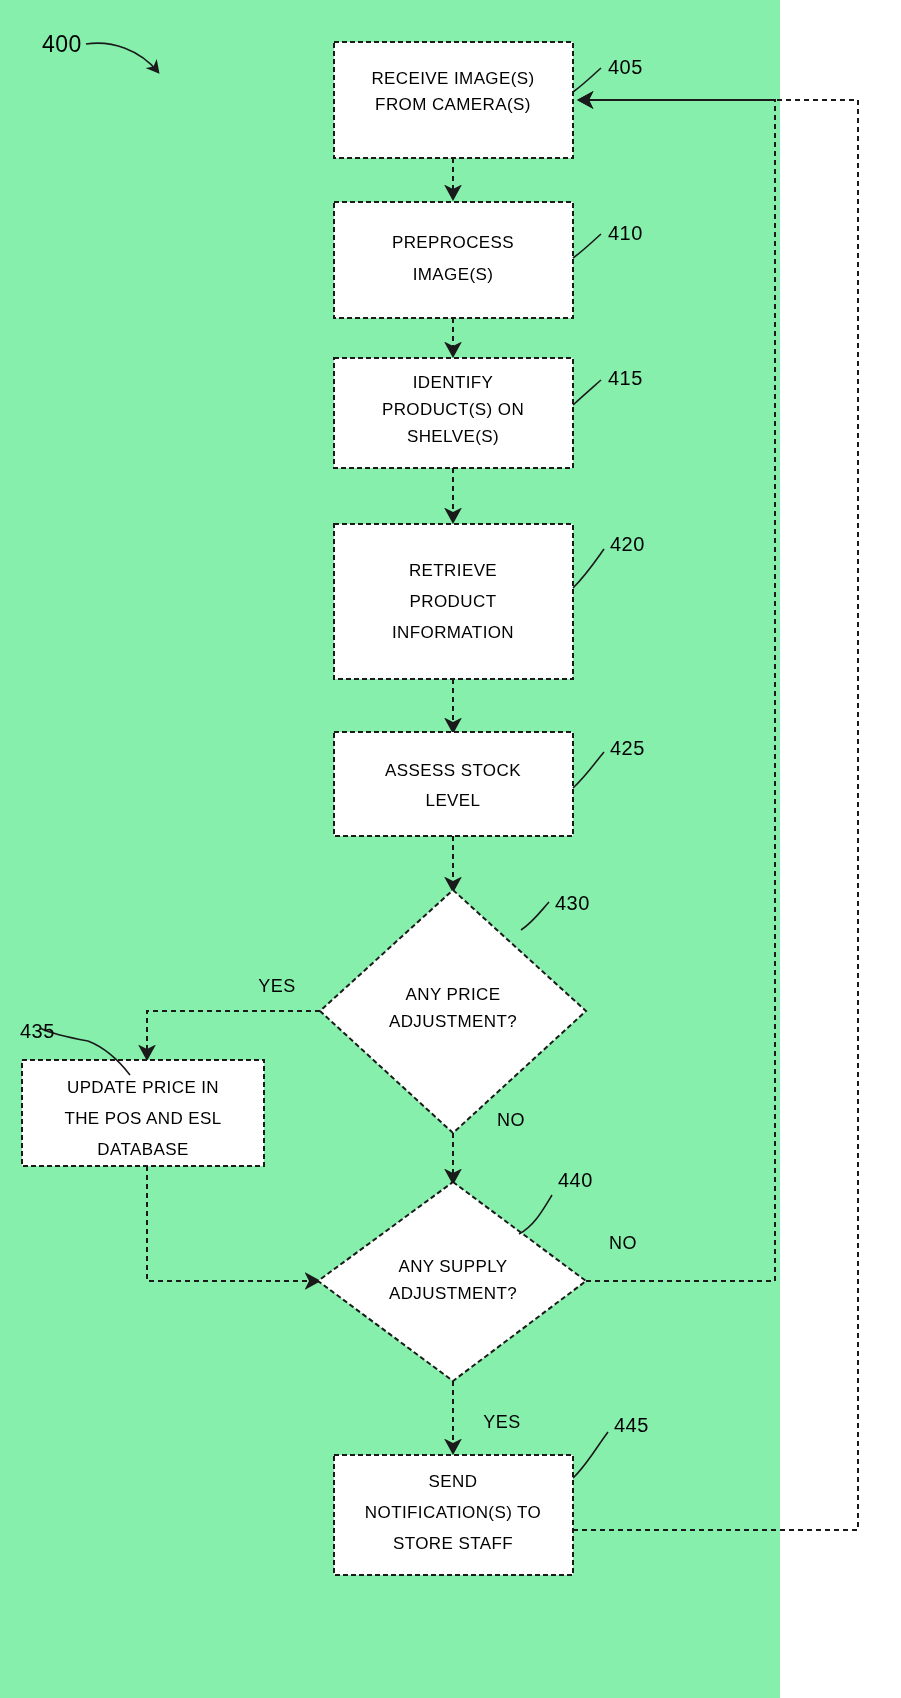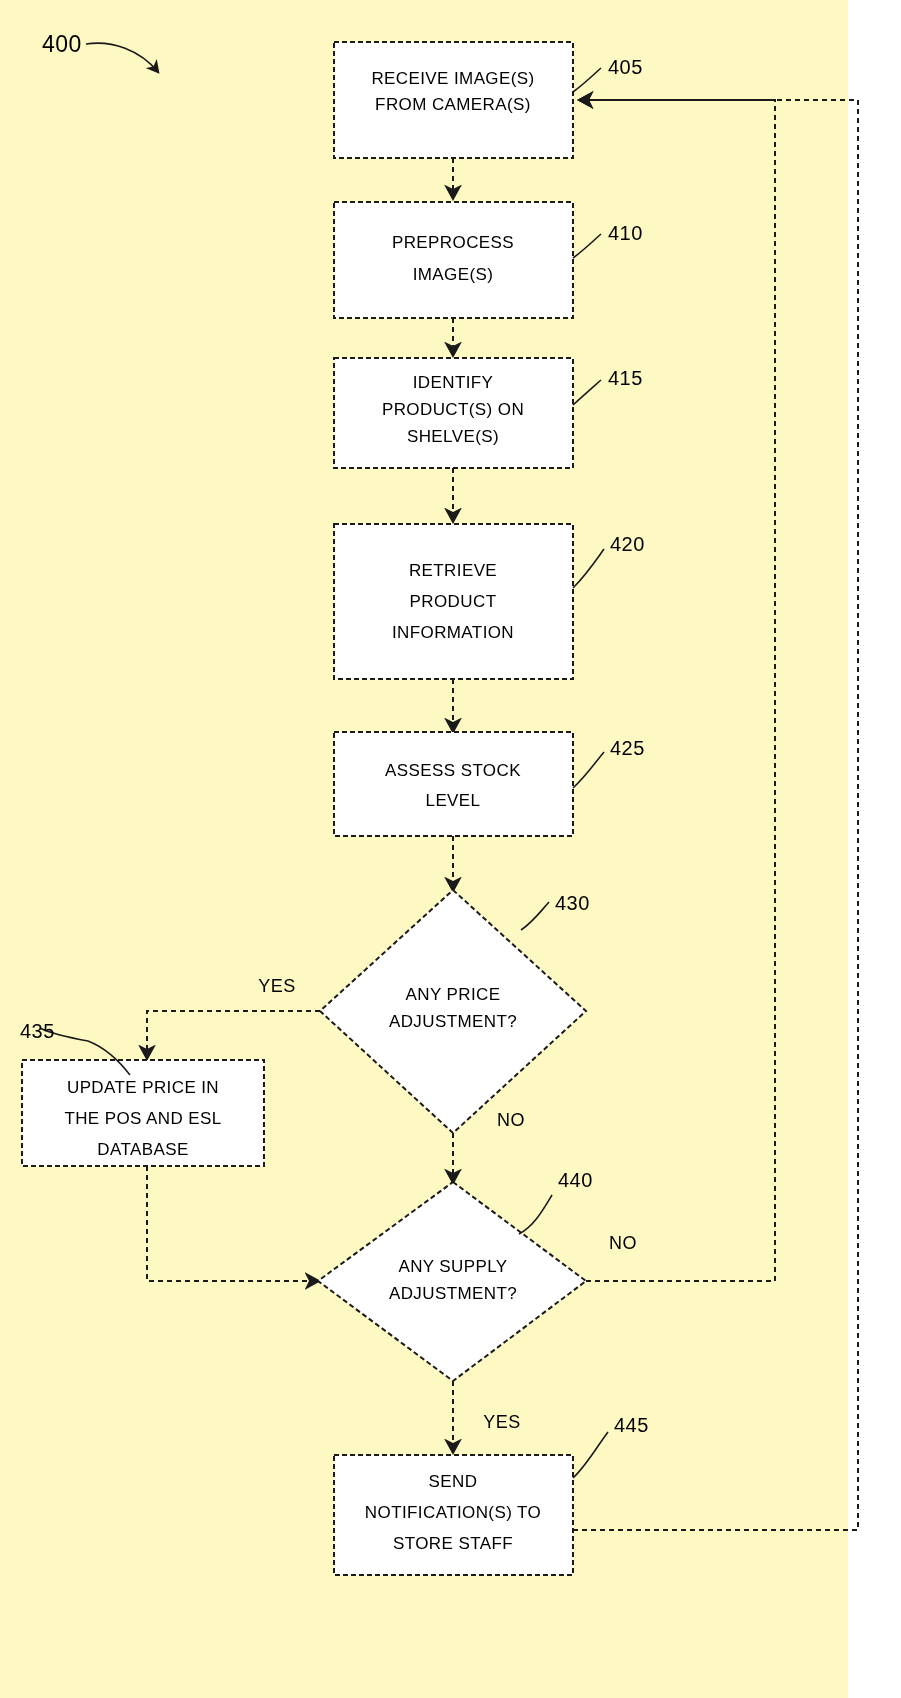--- a/index.html
+++ b/index.html
@@ -8,23 +8,23 @@
     background: #ffffff;
   }
   body {
     width: 901px;
     height: 1698px;
     font-family: "Liberation Sans", sans-serif;
     overflow: hidden;
   }
   #figure-root {
     position: relative;
-    width: 848px;
+    width: 780px;
     height: 1698px;
-    background: #fef9c3;
+    background: #86efac;
     text-align: right;
   }
   svg#flow {
     position: absolute;
     top: 0;
     left: 0;
     width: 901px;
     height: 1698px;
   }
   .node-shape {

